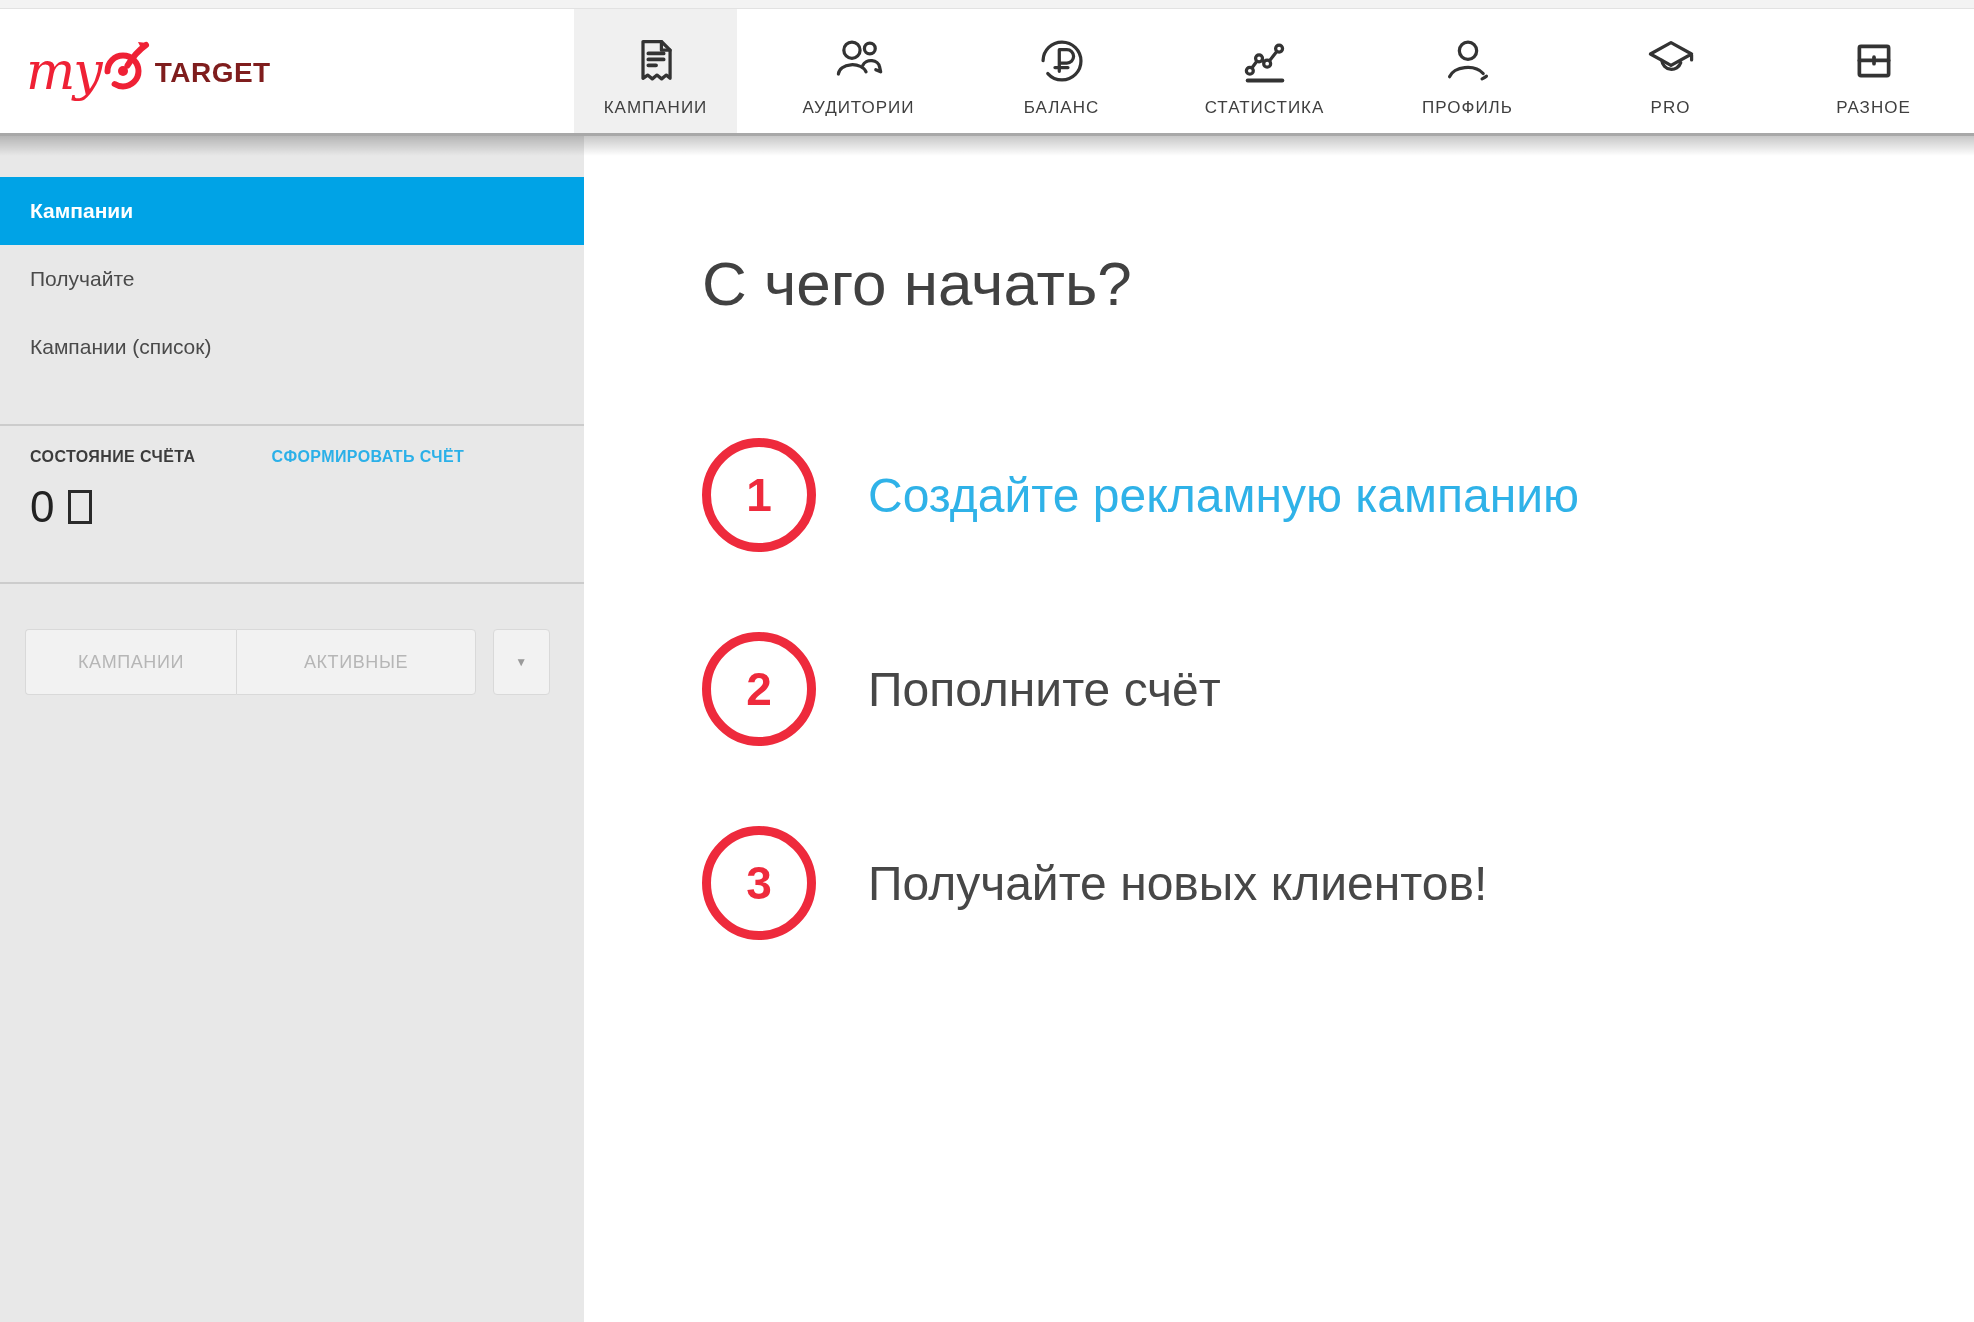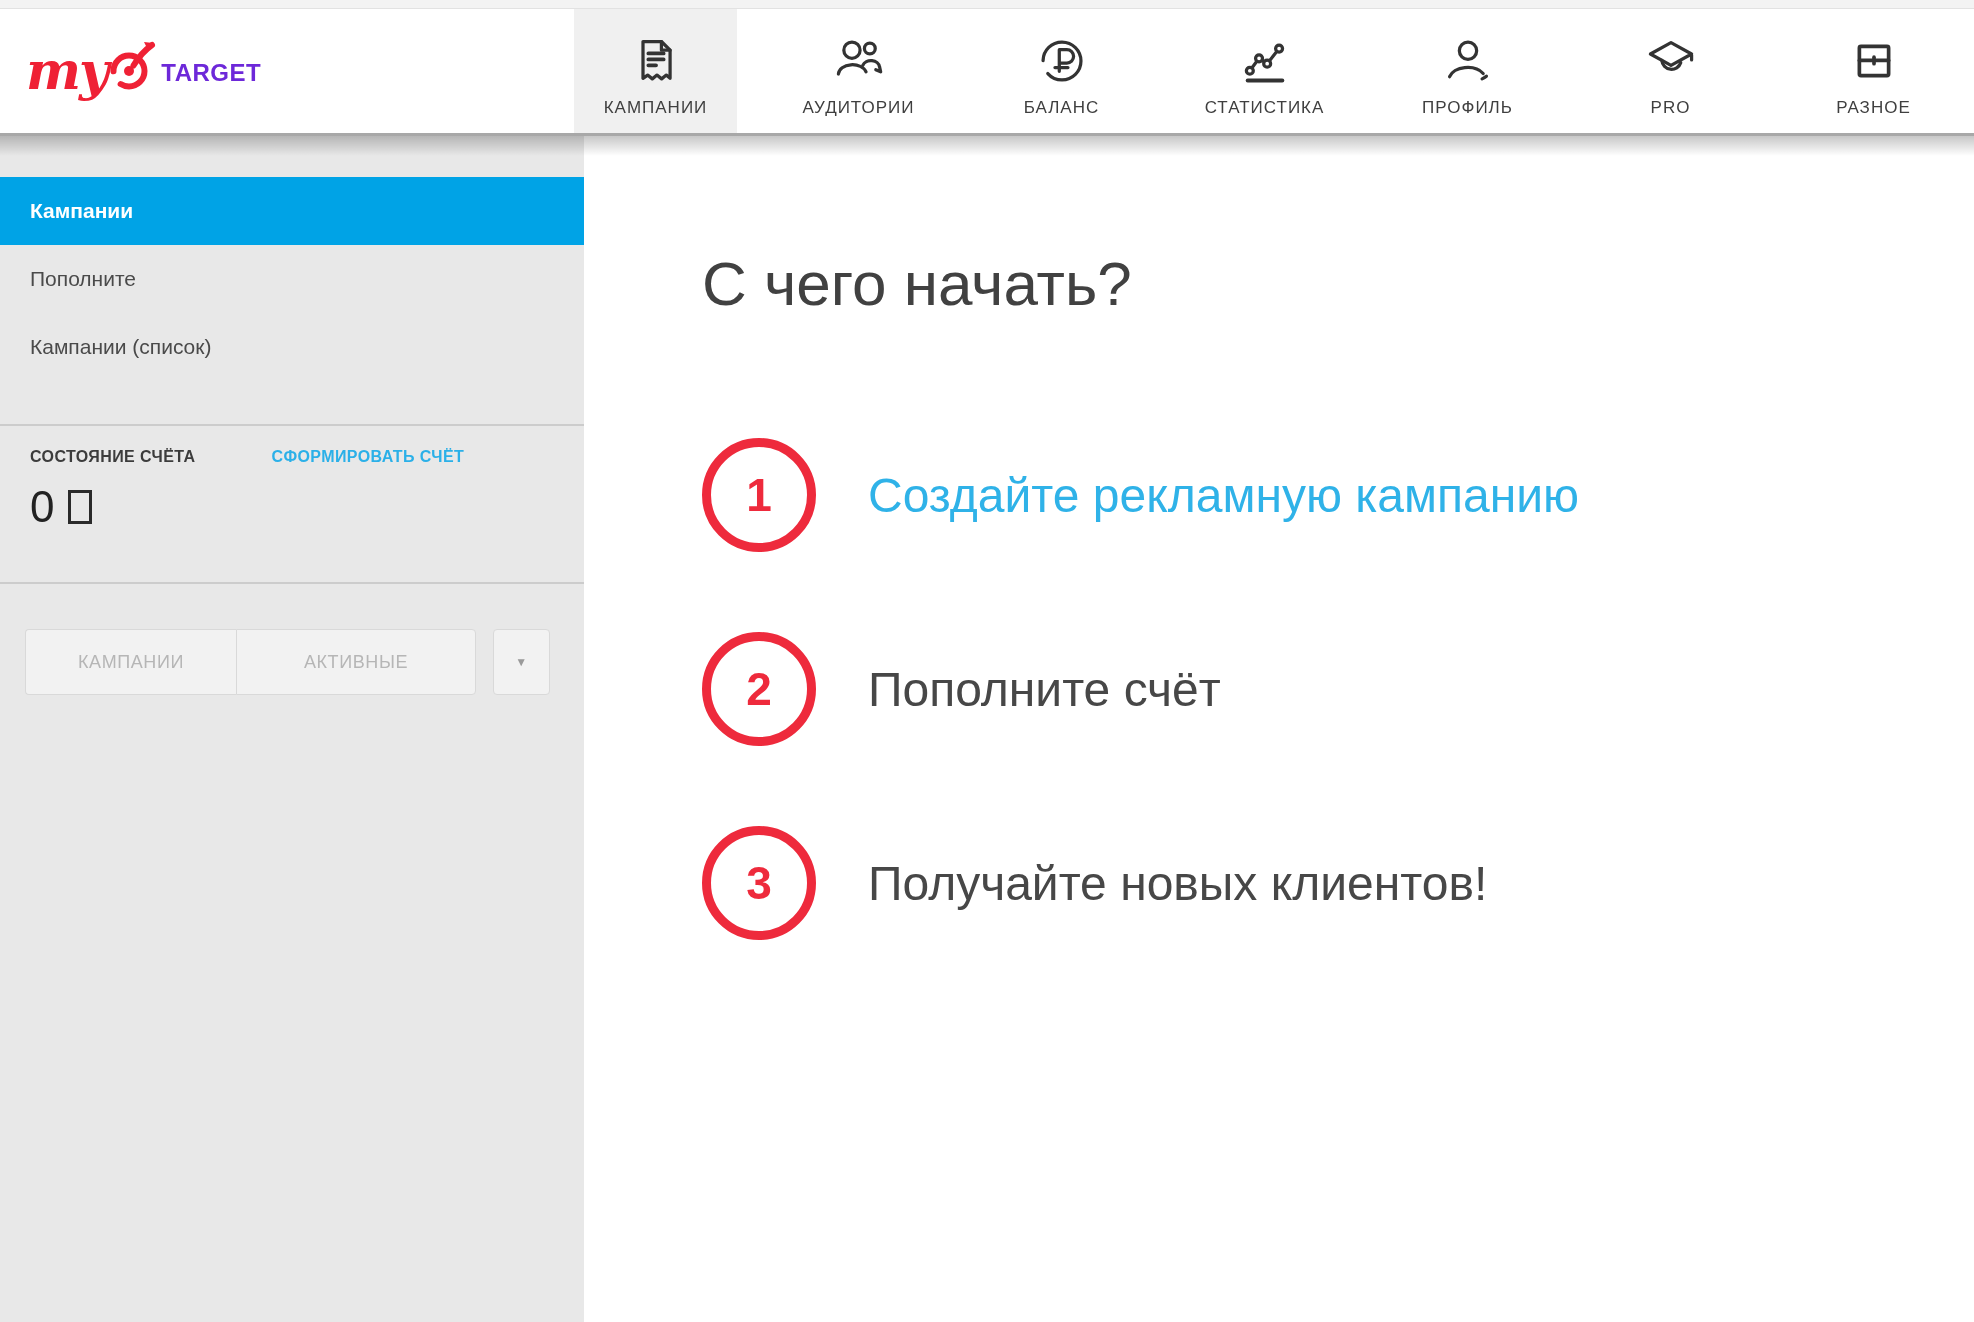--- a/index.html
+++ b/index.html
@@ -8,24 +8,24 @@
   .app { width:1974px; height:1322px; display:flex; flex-direction:column; }
 
   
   .topstrip { height:9px; background:#f3f3f3; border-bottom:1px solid #e2e2e2; flex:none; }
 
   
   .header { height:127px; background:#fff; position:relative; flex:none;
             border-bottom:3px solid #a8a8a8; z-index:5; }
   .logo { position:absolute; left:26px; top:50%; transform:translateY(-50%);
           display:flex; align-items:center; }
-  .logo-my { font-family:"DejaVu Serif", serif; font-style:italic; font-weight:bold;
+  .logo-my { font-family:"DejaVu Serif", serif; font-style:italic; font-weight:normal;
              font-size:52px; color:#ef2135; letter-spacing:-2px; line-height:1; }
   .logo-icon { margin:0 2px 6px -4px; }
-  .logo-text { font-size:24px; font-weight:bold; color:#6d28d9; letter-spacing:0.5px;
+  .logo-text { font-size:28px; font-weight:bold; color:#7f1d1d; letter-spacing:0.5px;
                margin-left:2px; margin-top:4px; }
 
   .nav { position:absolute; left:574px; top:0; bottom:0; display:flex; gap:40px; }
   .nav-item { width:163px; height:100%; display:flex; flex-direction:column; align-items:center;
               justify-content:flex-start; padding-top:24px; cursor:pointer; }
   .nav-item.active { background:#f0f0f0; }
   .nav-icon { height:56px; display:flex; align-items:center; justify-content:center; }
   .nav-icon svg { stroke:#333; fill:none; stroke-width:3; stroke-linecap:round; stroke-linejoin:round; }
   .nav-label { margin-top:9px; font-size:17px; color:#3f3f3f; letter-spacing:1px; }
 
@@ -174,21 +174,21 @@
       </div>
 
     </div>
   </div>
 
   <div class="body-row">
 
     <div class="sidebar">
       <div class="side-menu">
         <div class="side-item active">Кампании</div>
-        <div class="side-item">Пополните</div>
+        <div class="side-item">Получайте</div>
         <div class="side-item">Кампании (список)</div>
       </div>
 
       <div class="divider div1"></div>
 
       <div class="account">
         <div class="account-head">
           <span class="account-label">СОСТОЯНИЕ СЧЁТА</span>
           <a class="account-link">СФОРМИРОВАТЬ СЧЁТ</a>
         </div>

